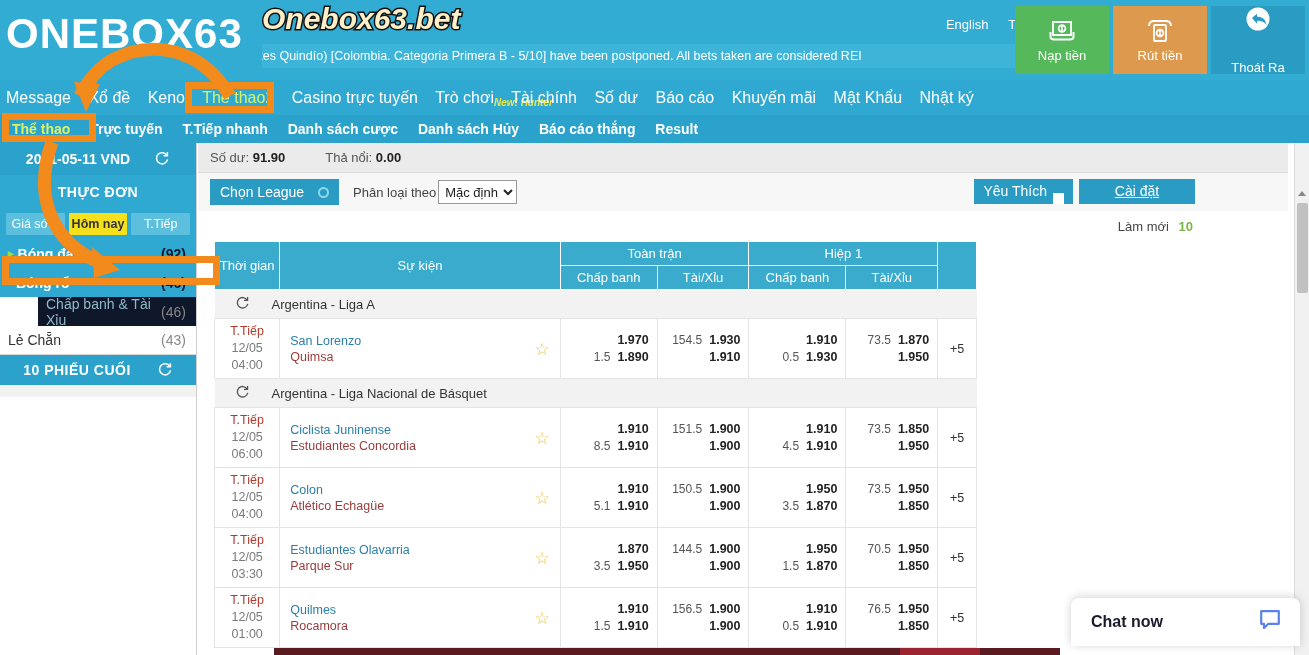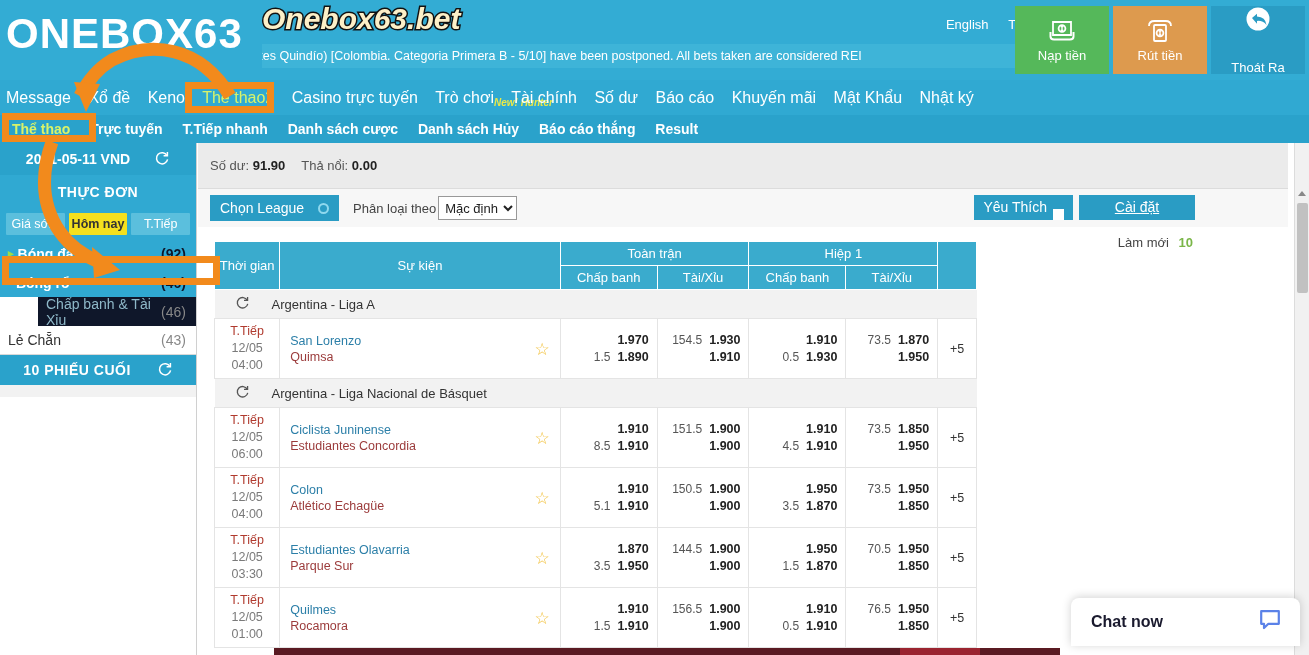--- a/index.html
+++ b/index.html
@@ -140,22 +140,22 @@
     letter-spacing: .5px;
   }
   .sb-empty { height: 12px; background: #f2f2f2; }
 
   
   .main {
     position: absolute; left: 198px; top: 143px;
     width: 1090px; height: 512px; background: #ffffff; overflow: hidden;
   }
   .balbar {
-    height: 46px; background: #ebebeb; border-bottom: 1px solid #dcdcdc;
-    display: flex; align-items: center; padding-left: 12px; gap: 16px;
+    height: 30px; background: #ebebeb; border-bottom: 1px solid #dcdcdc;
+    display: flex; align-items: center; padding-left: 12px; gap: 40px;
     font-size: 13px; color: #555555; text-align: center;
   }
   .balbar b { color: #222222; }
   .toolbar {
     height: 38px; background: #f7f7f7;
     display: flex; align-items: center; padding: 0 10px 0 12px;
     position: relative;
   }
   .btn-league {
     background: #2a9cc4; color: #ffffff; height: 26px; line-height: 26px;

